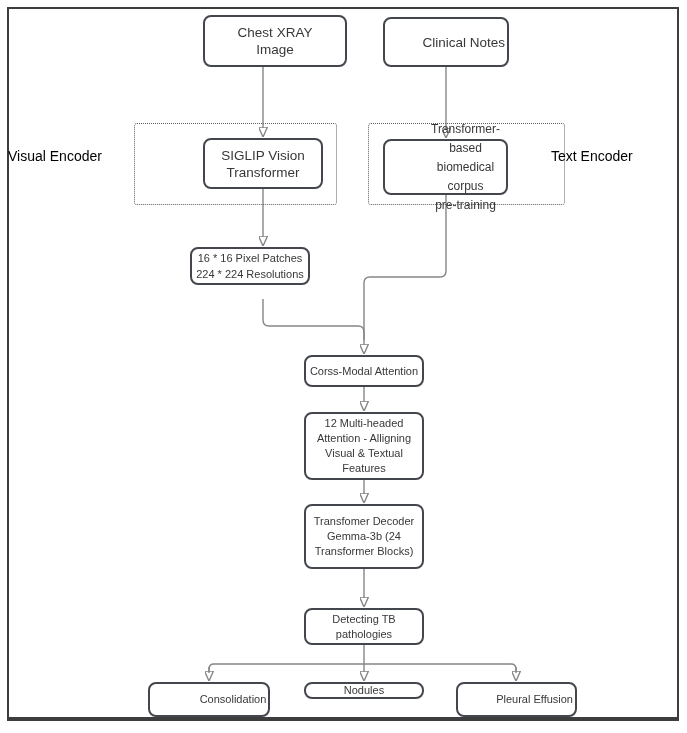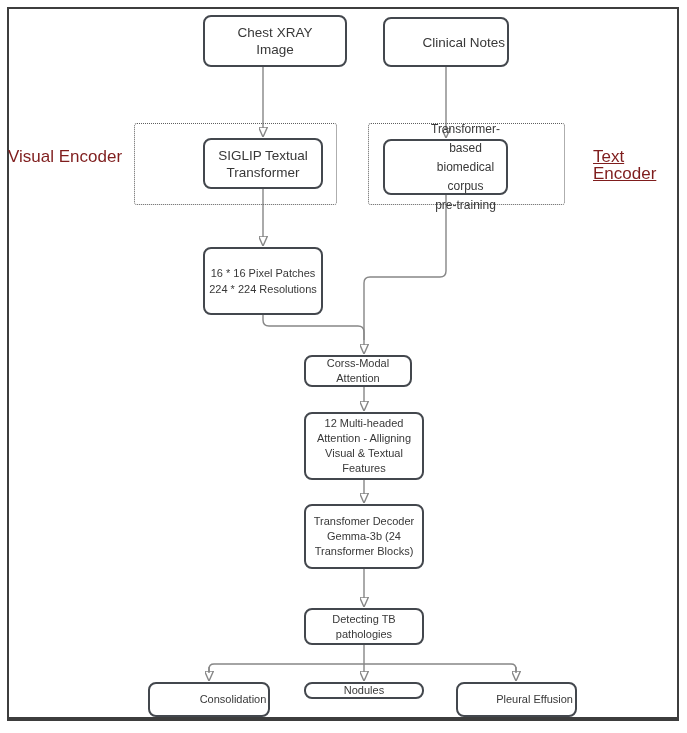--- a/index.html
+++ b/index.html
@@ -57,23 +57,23 @@
   .fs11b{ font-size: 11px;   line-height: 16px; }
   .dashed {
     position: absolute;
     box-sizing: border-box;
     border: 1.5px dotted #5f5f5f;
     border-radius: 3px;
     background: transparent;
   }
   .side-label {
     position: absolute;
-    font-size: 17px;
+    font-size: 14px;
     line-height: 17px;
-    color: #7f1d1d;
+    color: #000000;
   }
 </style>
 </head>
 <body>
 
 <div class="canvas">
 
   <div class="frame"></div>
 
   <svg class="connectors" width="687" height="733" viewBox="0 0 687 733">
@@ -94,48 +94,48 @@
     <path d="M209,673 V669 Q209,664 214,664 H511 Q516,664 516,669 V673"></path>
     <path d="M209,667 V672" marker-end="url(#arrow)"></path>
     <path d="M364,664 V672" marker-end="url(#arrow)"></path>
     <path d="M516,667 V672" marker-end="url(#arrow)"></path>
   </svg>
 
   <div class="dashed" style="left:134px; top:123px; width:203px; height:82px;"></div>
   <div class="dashed" style="left:368px; top:123px; width:197px; height:82px;"></div>
 
   <div class="side-label" style="left:8px; top:148px;">Visual Encoder</div>
-  <div class="side-label" style="left:593px; top:148px;text-decoration:underline;">Text Encoder</div>
+  <div class="side-label" style="left:551px; top:148px;">Text Encoder</div>
 
   <div class="node fs14" style="left:203px; top:15px; width:144px; height:52px;">
     <span>Chest XRAY
 Image</span>
   </div>
 
   <div class="node fs14" style="left:383px; top:17px; width:126px; height:50px;justify-content:flex-end;">
     <span>Clinical Notes</span>
   </div>
 
   <div class="node fs14" style="left:203px; top:138px; width:120px; height:51px;">
-    <span>SIGLIP Textual
+    <span>SIGLIP Vision
 Transformer</span>
   </div>
 
   <div class="node fs12" style="left:383px; top:139px; width:125px; height:56px;">
     <span>Transformer-based
 biomedical corpus
 pre-training</span>
   </div>
 
-  <div class="node fs11b" style="left:203px; top:247px; width:120px; height:68px;">
+  <div class="node fs11b" style="left:190px; top:247px; width:120px; height:38px;">
     <span>16 * 16 Pixel Patches
 224 * 224 Resolutions</span>
   </div>
 
-  <div class="node fs11" style="left:304px; top:355px; width:108px; height:32px;">
+  <div class="node fs11" style="left:304px; top:355px; width:120px; height:32px;">
     <span>Corss-Modal Attention</span>
   </div>
 
   <div class="node fs11" style="left:304px; top:412px; width:120px; height:68px;align-items:center;">
     <span>12 Multi-headed
 Attention - Alligning
 Visual &amp; Textual
 Features</span>
   </div>
 

